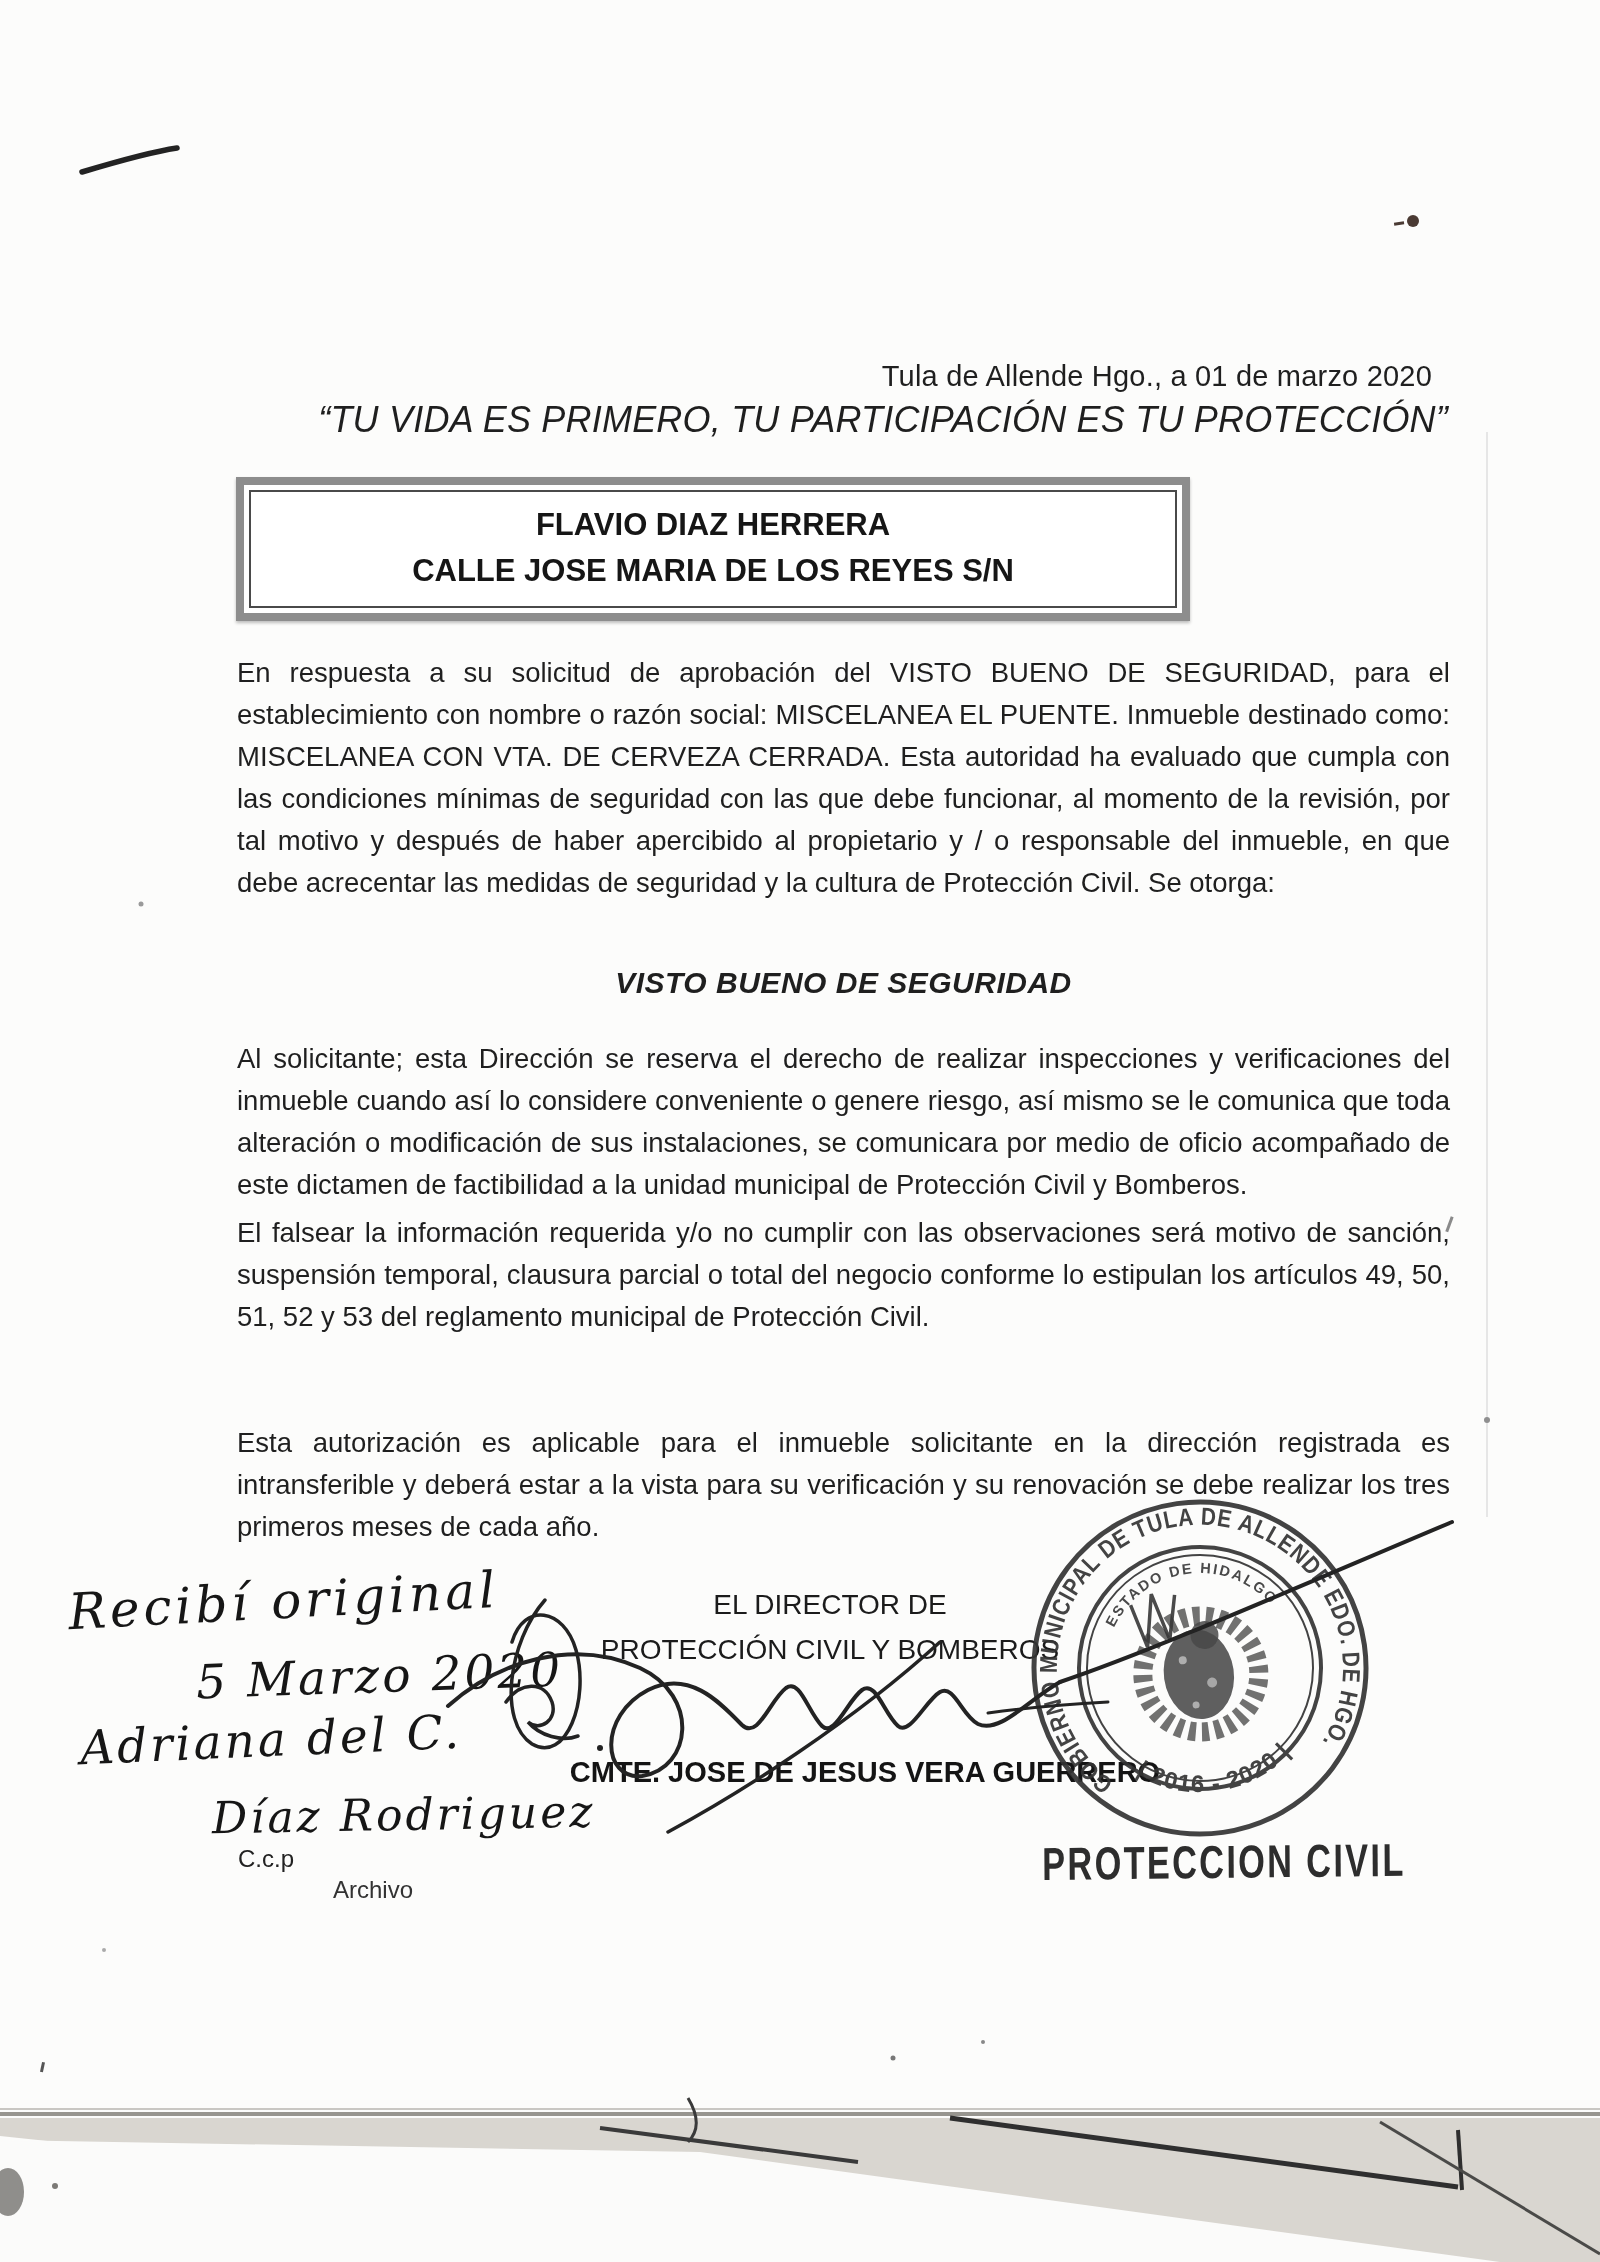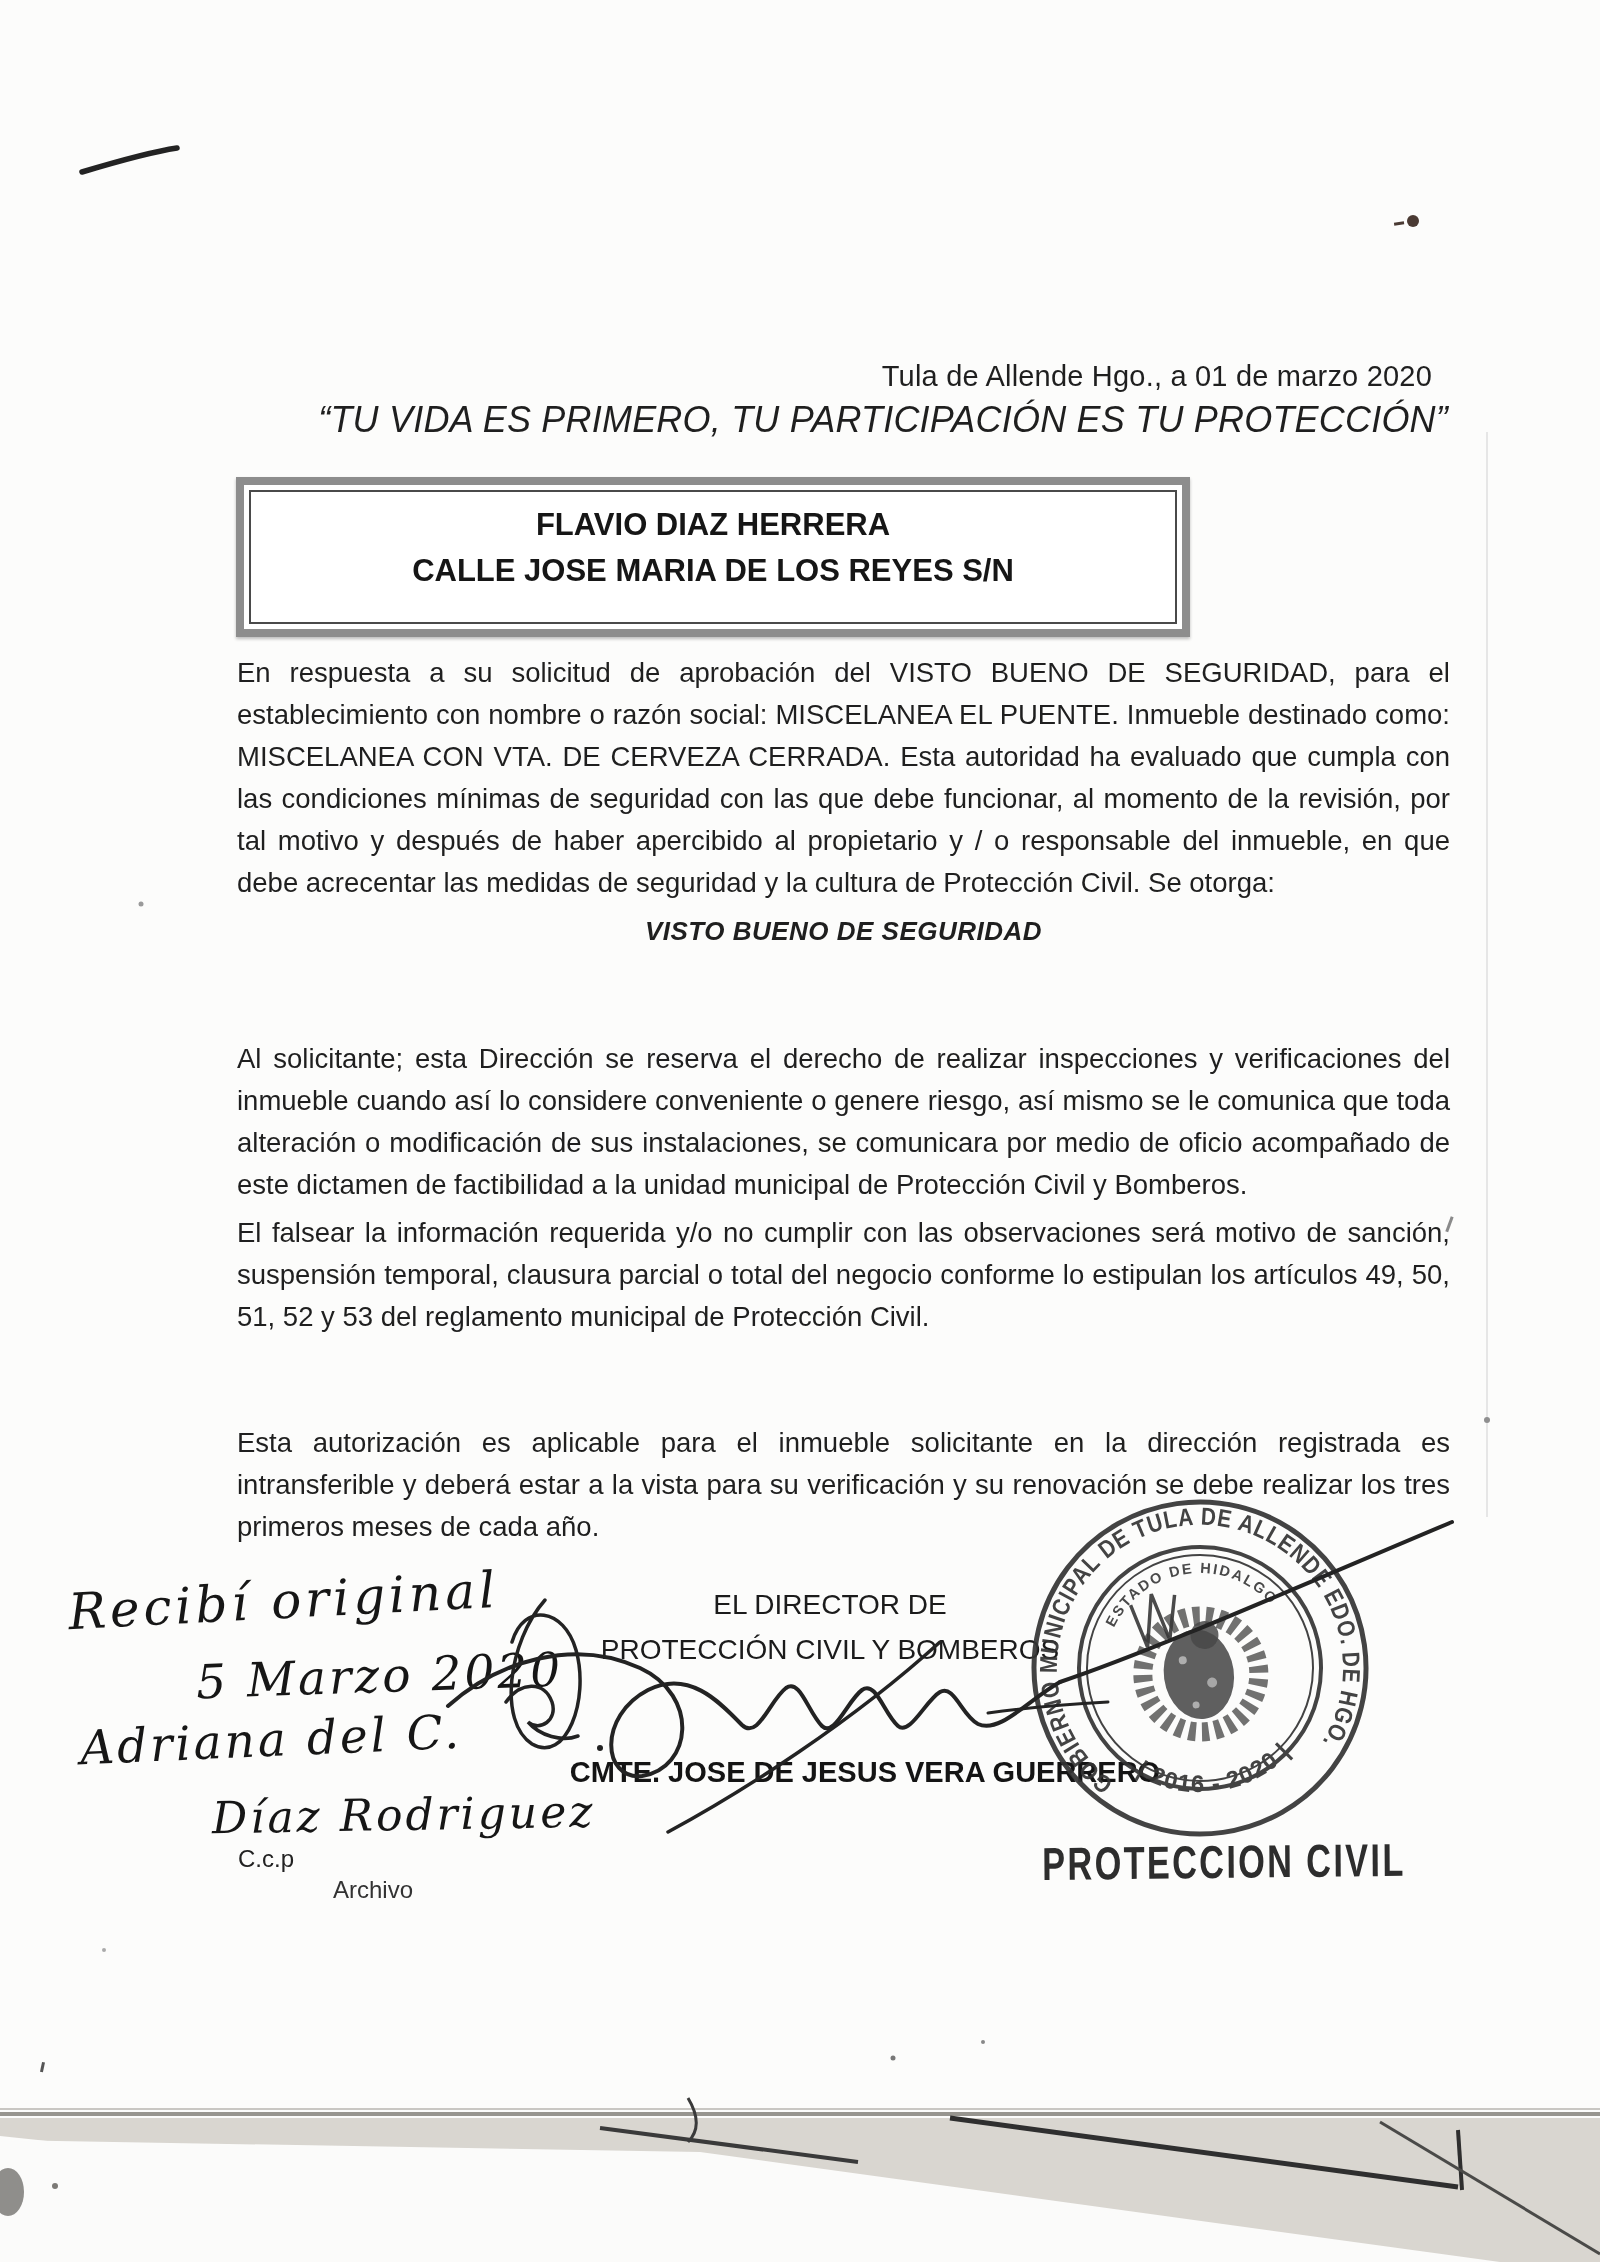--- a/index.html
+++ b/index.html
@@ -12,34 +12,34 @@
   
   .date-line{top:360px;right:168px;font-size:29px;letter-spacing:.2px;}
   .slogan{top:399px;right:152px;font-size:36px;font-style:italic;letter-spacing:.2px;}
   
   .recipient-box{
     left:236px;top:477px;width:938px;
     border:8px solid #8d8d8d;background:#fff;
     box-shadow:0 2px 3px rgba(0,0,0,.25);
   }
   .recipient-inner{
-    border:2px solid #4a4a4a;margin:5px;padding:10px 0 28px 0;
+    border:2px solid #4a4a4a;margin:5px;padding:10px 0 12px 0;
     text-align:center;
   }
   .recipient-inner div{font-weight:700;font-size:31px;line-height:46px;color:#161616;}
   
   .para{left:237px;width:1213px;font-size:27.5px;line-height:42px;text-align:justify;}
   .p1{top:652px;}
   .p2{top:1038px;}
   .p3{top:1212px;}
   .p4{top:1422px;}
   .para .b{font-weight:400;}
   .doc-heading{
-    left:237px;top:916px;width:1213px;text-align:center;
-    font-size:26px;font-weight:700;font-style:italic;letter-spacing:.5px;
+    left:237px;top:966px;width:1213px;text-align:center;
+    font-size:30px;font-weight:700;font-style:italic;letter-spacing:.5px;
   }
   
   .closing{left:500px;top:1582px;width:660px;text-align:center;font-size:28px;line-height:45px;color:#1b1b1b;}
   .closing .l1{letter-spacing:6px;}
   .signer{left:545px;top:1756px;width:640px;text-align:center;font-size:29px;font-weight:700;color:#141414;z-index:2;}
   
   .hand{font-family:"DejaVu Serif",serif;font-style:italic;color:#161616;z-index:4;white-space:nowrap;}
   .hw1{left:68px;top:1572px;font-size:50px;transform:rotate(-3deg);letter-spacing:4px;}
   .hw2{left:196px;top:1648px;font-size:47px;transform:rotate(-2deg);letter-spacing:3px;}
   .hw3{left:80px;top:1712px;font-size:47px;transform:rotate(-2.5deg);letter-spacing:3px;}

